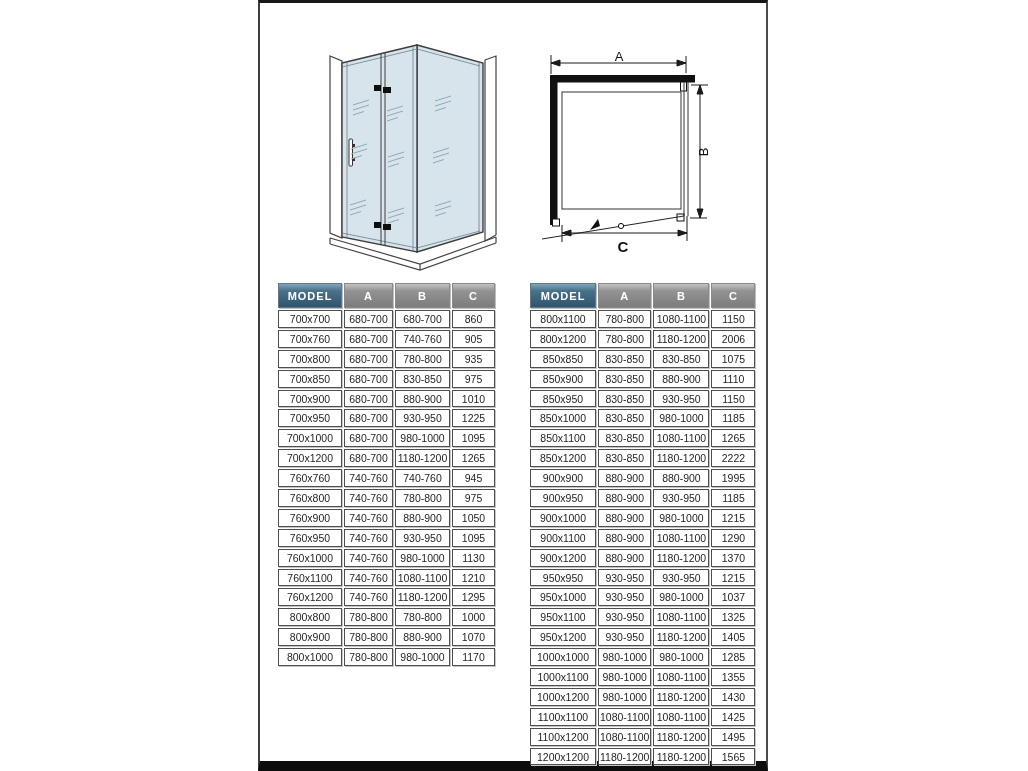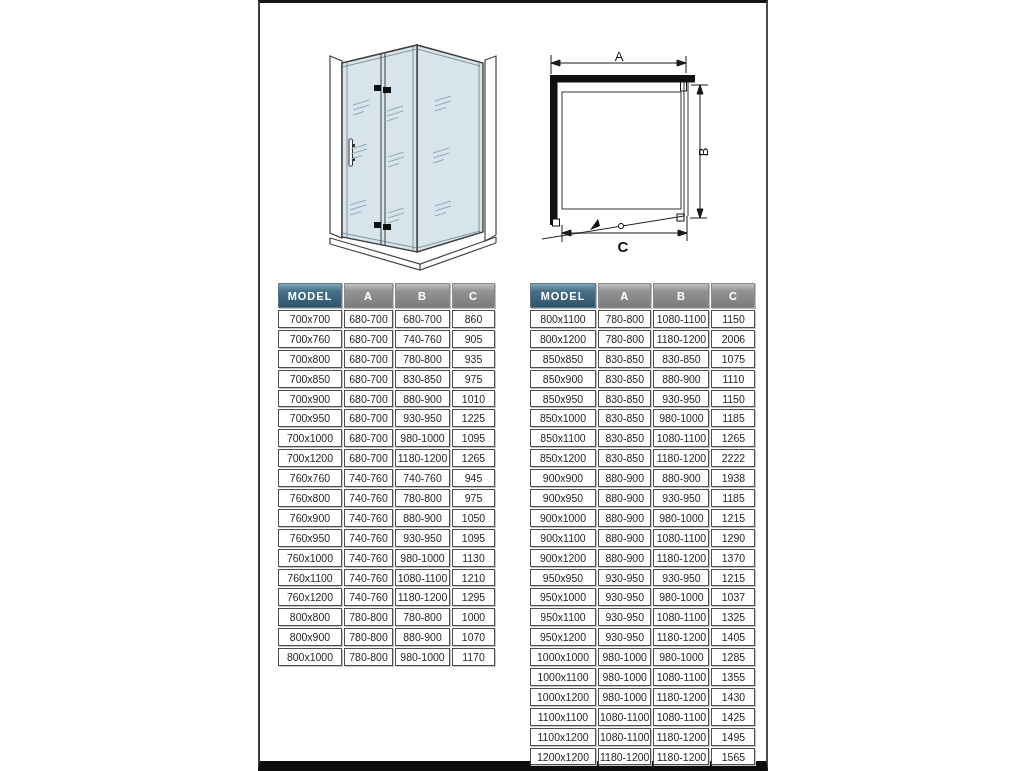--- a/index.html
+++ b/index.html
@@ -335,21 +335,21 @@
           <tr>
             <td>850x1200</td>
             <td>830-850</td>
             <td>1180-1200</td>
             <td>2222</td>
           </tr>
           <tr>
             <td>900x900</td>
             <td>880-900</td>
             <td>880-900</td>
-            <td>1938</td>
+            <td>1995</td>
           </tr>
           <tr>
             <td>900x950</td>
             <td>880-900</td>
             <td>930-950</td>
             <td>1185</td>
           </tr>
           <tr>
             <td>900x1000</td>
             <td>880-900</td>

